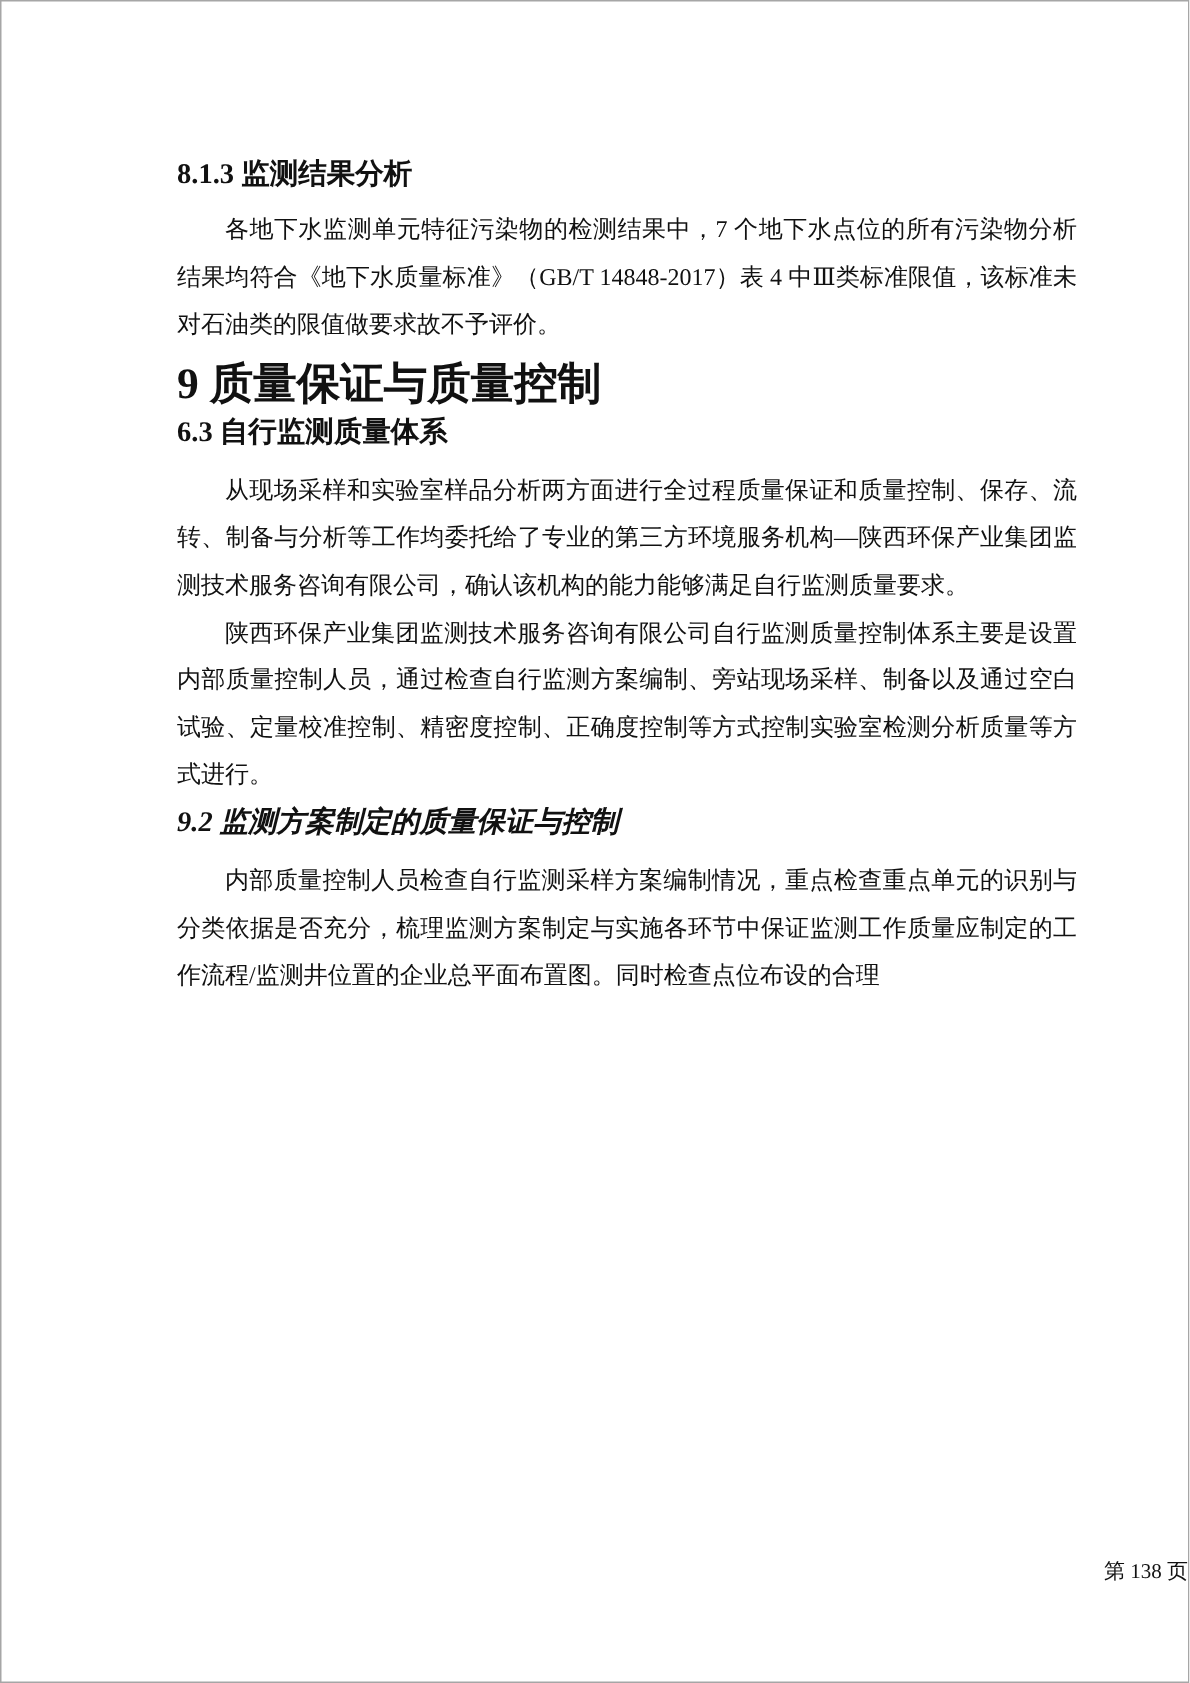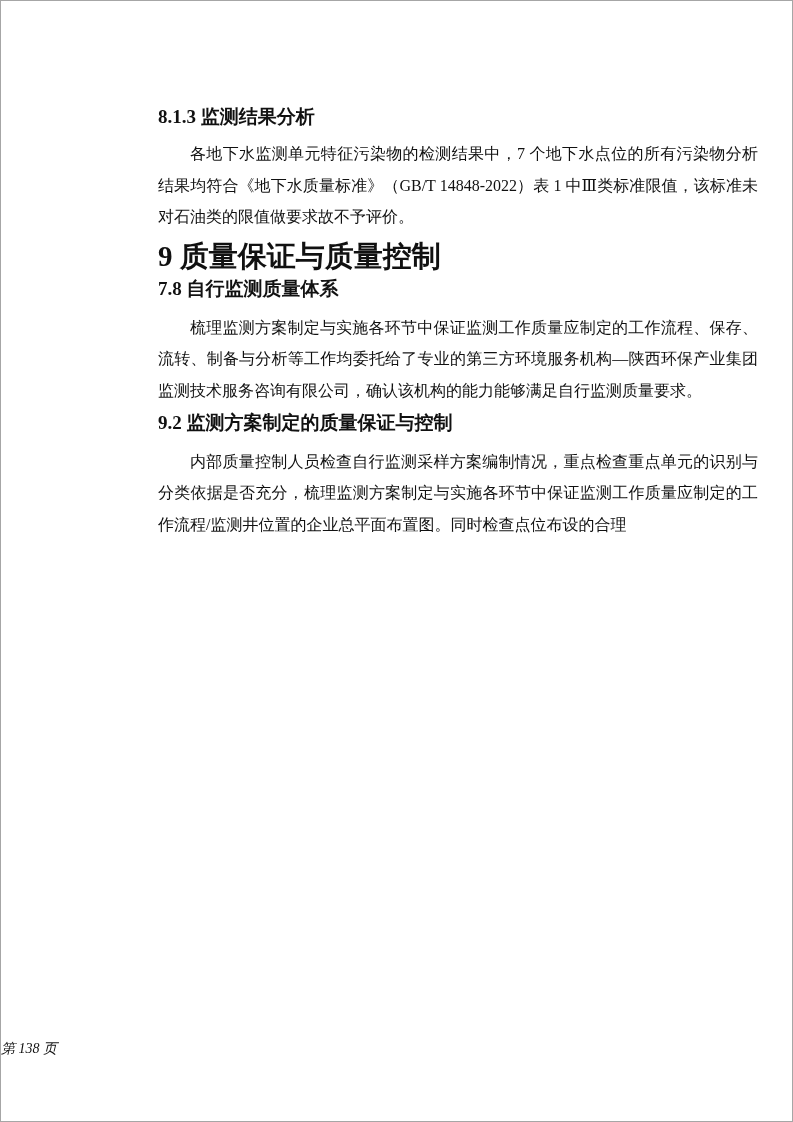--- a/index.html
+++ b/index.html
@@ -10,21 +10,20 @@
   .page {
     position: relative;
     width: 793px;
     height: 1122px;
     box-sizing: border-box;
     background: #ffffff;
     border: 1px solid #a6a6a6;
     overflow: hidden;
     color: #111111;
     font-family: "Liberation Serif", "DejaVu Serif", serif;
-    padding-left: 40px;
   }
   .content {
     margin-left: 117px;
     width: 600px;
     padding-top: 103px;
   }
   .body-para {
     font-size: 16px;
     line-height: 31.6px;
     text-align: justify;
@@ -45,52 +44,53 @@
     margin: 8px 0 5px 0;
   }
   .h-section {
     font-size: 19px;
     line-height: 26px;
     font-weight: bold;
     margin: 1px 0 10px 0;
   }
   .h-92 {
     margin-top: 3px;
+    font-style: italic;
   }
   .footer {
     position: absolute;
     left: 0;
-    right: 13px;
+    right: 0;
     top: 1038px;
-    text-align: left;
-    font-style: italic;
+    text-align: right;
   }
   .page-number {
     font-size: 14px;
     color: #111111;
   }
 </style>
 </head>
 <body>
 
 <div class="page">
   <main class="content">
 
     <h2 class="h-sub">8.1.3 监测结果分析</h2>
 
-    <p class="body-para">各地下水监测单元特征污染物的检测结果中，7 个地下水点位的所有污染物分析结果均符合《地下水质量标准》（GB/T 14848-2022）表 1 中Ⅲ类标准限值，该标准未对石油类的限值做要求故不予评价。</p>
+    <p class="body-para">各地下水监测单元特征污染物的检测结果中，7 个地下水点位的所有污染物分析结果均符合《地下水质量标准》（GB/T 14848-2017）表 4 中Ⅲ类标准限值，该标准未对石油类的限值做要求故不予评价。</p>
 
     <h1 class="h-chapter">9 质量保证与质量控制</h1>
 
 
-    <h2 class="h-section">7.8 自行监测质量体系</h2>
+    <h2 class="h-section">6.3 自行监测质量体系</h2>
 
-    <p class="body-para">梳理监测方案制定与实施各环节中保证监测工作质量应制定的工作流程、保存、流转、制备与分析等工作均委托给了专业的第三方环境服务机构—陕西环保产业集团监测技术服务咨询有限公司，确认该机构的能力能够满足自行监测质量要求。</p>
+    <p class="body-para">从现场采样和实验室样品分析两方面进行全过程质量保证和质量控制、保存、流转、制备与分析等工作均委托给了专业的第三方环境服务机构—陕西环保产业集团监测技术服务咨询有限公司，确认该机构的能力能够满足自行监测质量要求。</p>
 
 
+    <p class="body-para">陕西环保产业集团监测技术服务咨询有限公司自行监测质量控制体系主要是设置内部质量控制人员，通过检查自行监测方案编制、旁站现场采样、制备以及通过空白试验、定量校准控制、精密度控制、正确度控制等方式控制实验室检测分析质量等方式进行。</p>
 
     <h2 class="h-section h-92">9.2 监测方案制定的质量保证与控制</h2>
 
     <p class="body-para">内部质量控制人员检查自行监测采样方案编制情况，重点检查重点单元的识别与分类依据是否充分，梳理监测方案制定与实施各环节中保证监测工作质量应制定的工作流程/监测井位置的企业总平面布置图。同时检查点位布设的合理</p>
 
   </main>
 
   <footer class="footer">
     <span class="page-number">第 138 页</span>
   </footer>

